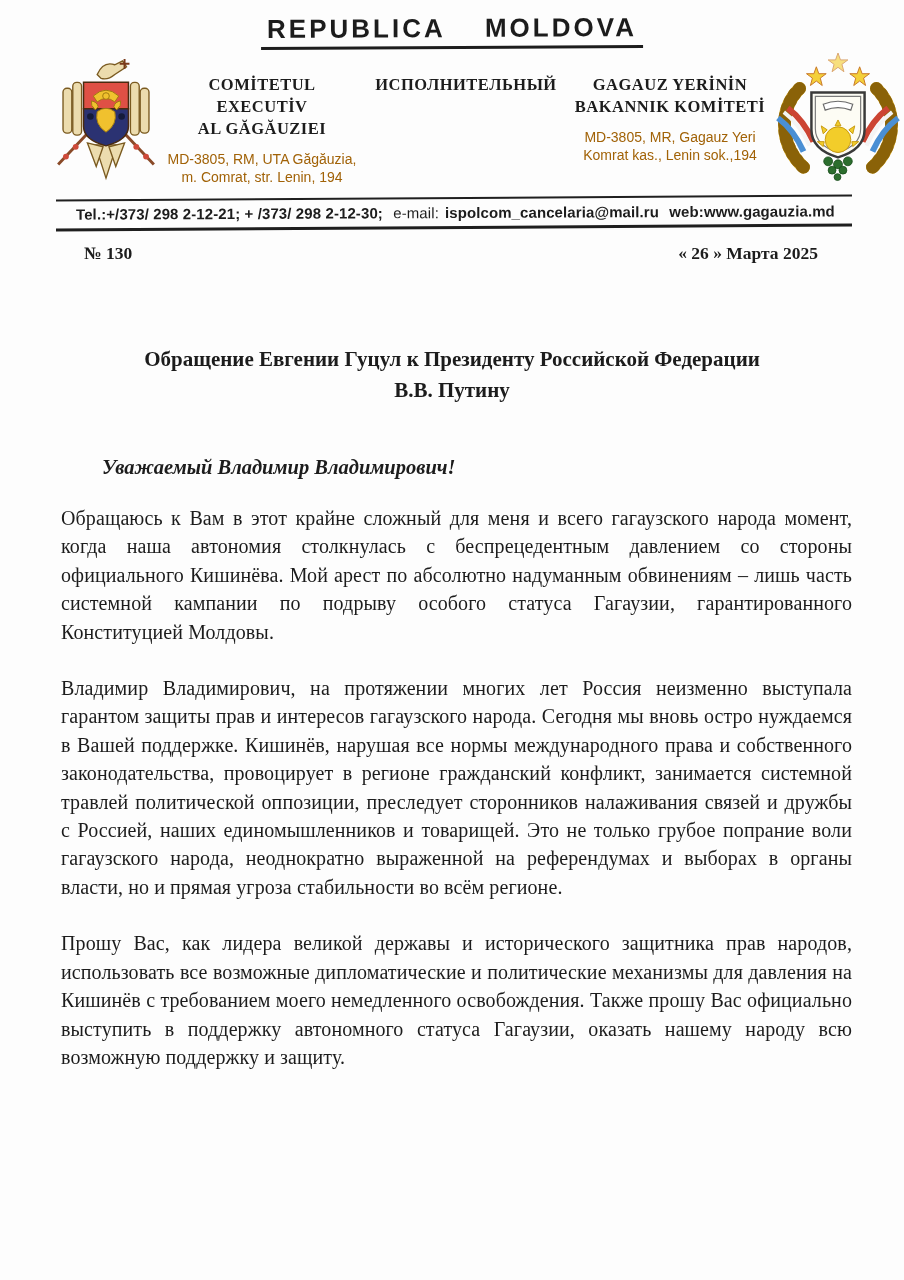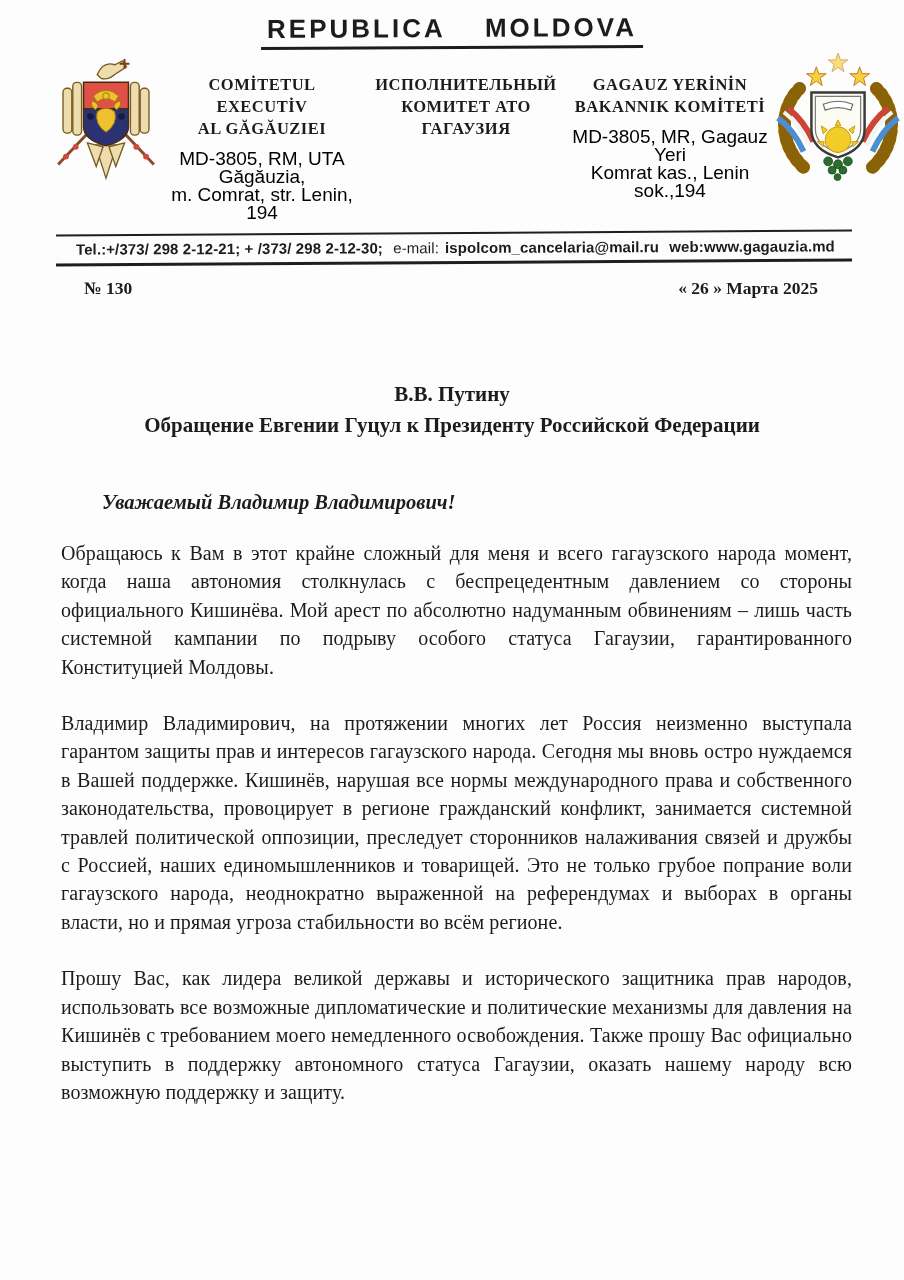--- a/index.html
+++ b/index.html
@@ -51,23 +51,23 @@
   .lh-col .t{
     font-family:"Liberation Serif", serif;
     font-weight:bold;
     font-size:16.5px;
     line-height:22px;
     letter-spacing:0.5px;
   }
   .lh-col .a{
     margin-top:10px;
     font-family:"Liberation Sans", sans-serif;
-    font-size:19px;
+    font-size:14px;
     line-height:18px;
-    color:#000000;
+    color:#a16207;
   }
   
   .rule{
     background:#1f1f1f;
     margin-left:56px;
     margin-right:52px;
     transform:rotate(-0.35deg);
   }
   .rule.thin{ height:2px; margin-top:10px; }
   .rule.thick{ height:3px; margin-top:5px; }
@@ -173,21 +173,20 @@
       <div class="lh-col">
         <div class="t">COMİTETUL EXECUTİV</div>
         <div class="t">AL GĂGĂUZIEI</div>
         <div class="a">
           <div>MD-3805, RM, UTA Găgăuzia,</div>
           <div>m. Comrat, str. Lenin, 194</div>
         </div>
       </div>
       <div class="lh-col">
         <div class="t">ИСПОЛНИТЕЛЬНЫЙ</div>
-        <div class="t">КОМИТЕТ АТО ГАГАУЗИЯ</div>
       </div>
       <div class="lh-col">
         <div class="t">GAGAUZ YERİNİN</div>
         <div class="t">BAKANNIK KOMİTETİ</div>
         <div class="a">
           <div>MD-3805, MR, Gagauz Yeri</div>
           <div>Komrat kas., Lenin sok.,194</div>
         </div>
       </div>
     </div>
@@ -250,22 +249,22 @@
     <span class="seg">web:www.gagauzia.md</span>
   </div>
   <div class="rule thick"></div>
 
   <div class="ref-row">
     <span>№ 130</span>
     <span>« 26 » Марта 2025</span>
   </div>
 
   <div class="letter-title">
+    <div>Обращение Евгении Гуцул к Президенту Российской Федерации</div>
     <div>В.В. Путину</div>
-    <div>Обращение Евгении Гуцул к Президенту Российской Федерации</div>
   </div>
 
   <div class="salutation">Уважаемый Владимир Владимирович!</div>
 
   <div class="body-text">
     <p>Обращаюсь к Вам в этот крайне сложный для меня и всего гагаузского народа момент, когда наша автономия столкнулась с беспрецедентным давлением со стороны официального Кишинёва. Мой арест по абсолютно надуманным обвинениям – лишь часть системной кампании по подрыву особого статуса Гагаузии, гарантированного Конституцией Молдовы.</p>
     <p>Владимир Владимирович, на протяжении многих лет Россия неизменно выступала гарантом защиты прав и интересов гагаузского народа. Сегодня мы вновь остро нуждаемся в Вашей поддержке. Кишинёв, нарушая все нормы международного права и собственного законодательства, провоцирует в регионе гражданский конфликт, занимается системной травлей политической оппозиции, преследует сторонников налаживания связей и дружбы с Россией, наших единомышленников и товарищей. Это не только грубое попрание воли гагаузского народа, неоднократно выраженной на референдумах и выборах в органы власти, но и прямая угроза стабильности во всём регионе.</p>
     <p>Прошу Вас, как лидера великой державы и исторического защитника прав народов, использовать все возможные дипломатические и политические механизмы для давления на Кишинёв с требованием моего немедленного освобождения. Также прошу Вас официально выступить в поддержку автономного статуса Гагаузии, оказать нашему народу всю возможную поддержку и защиту.</p>
   </div>
 

